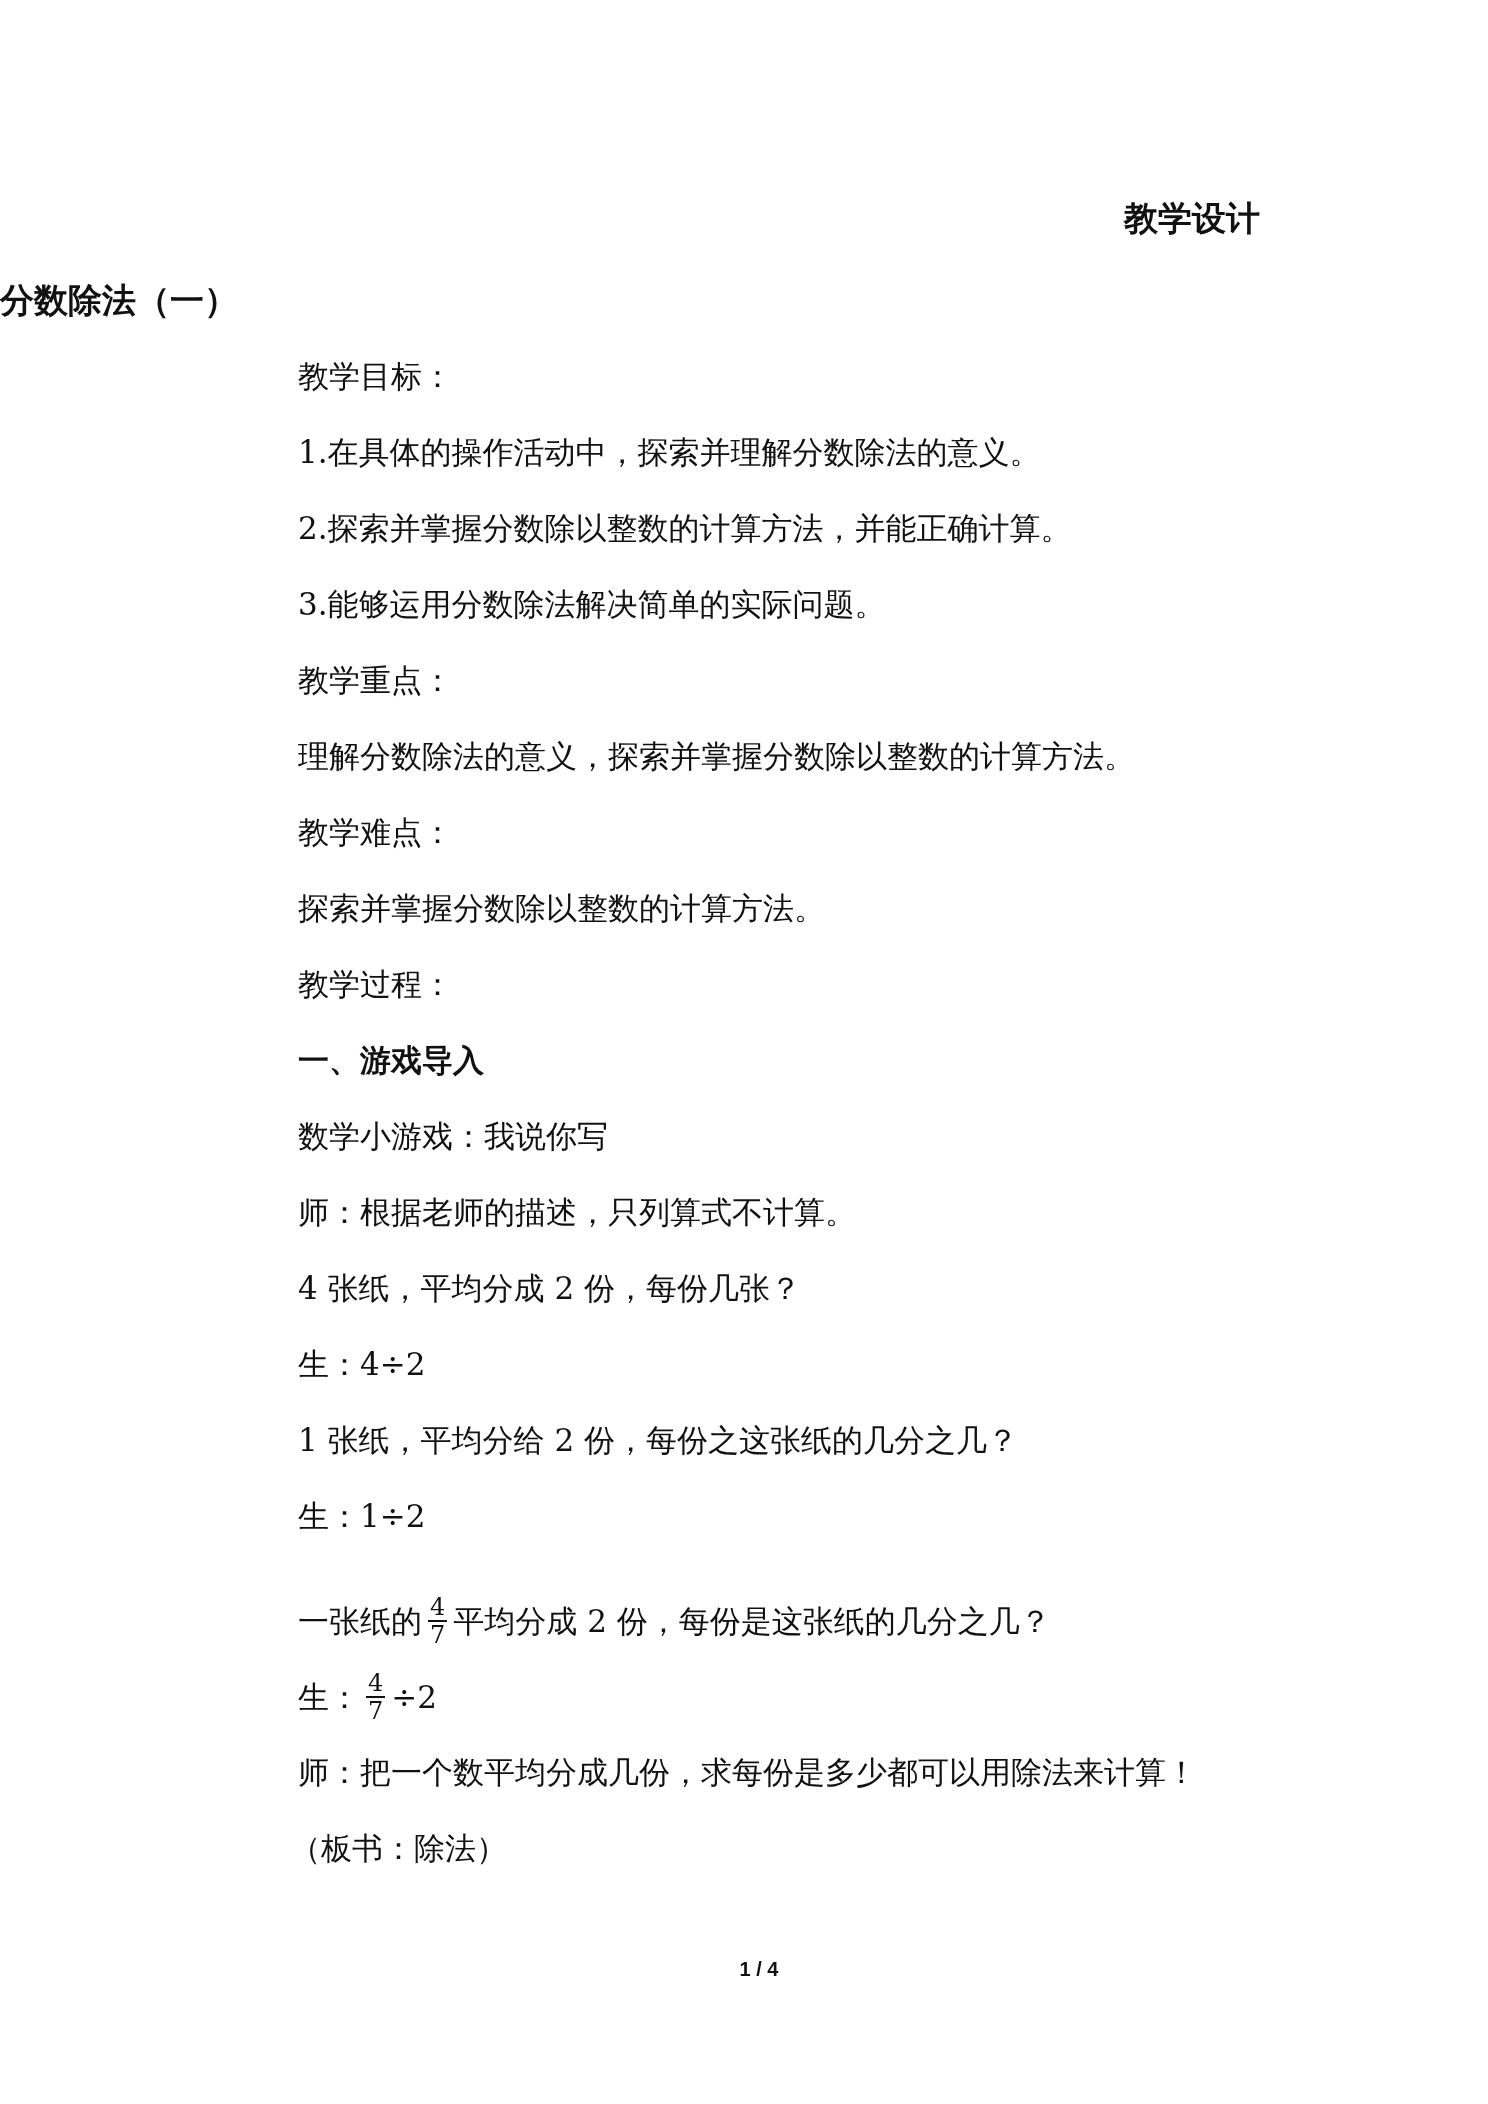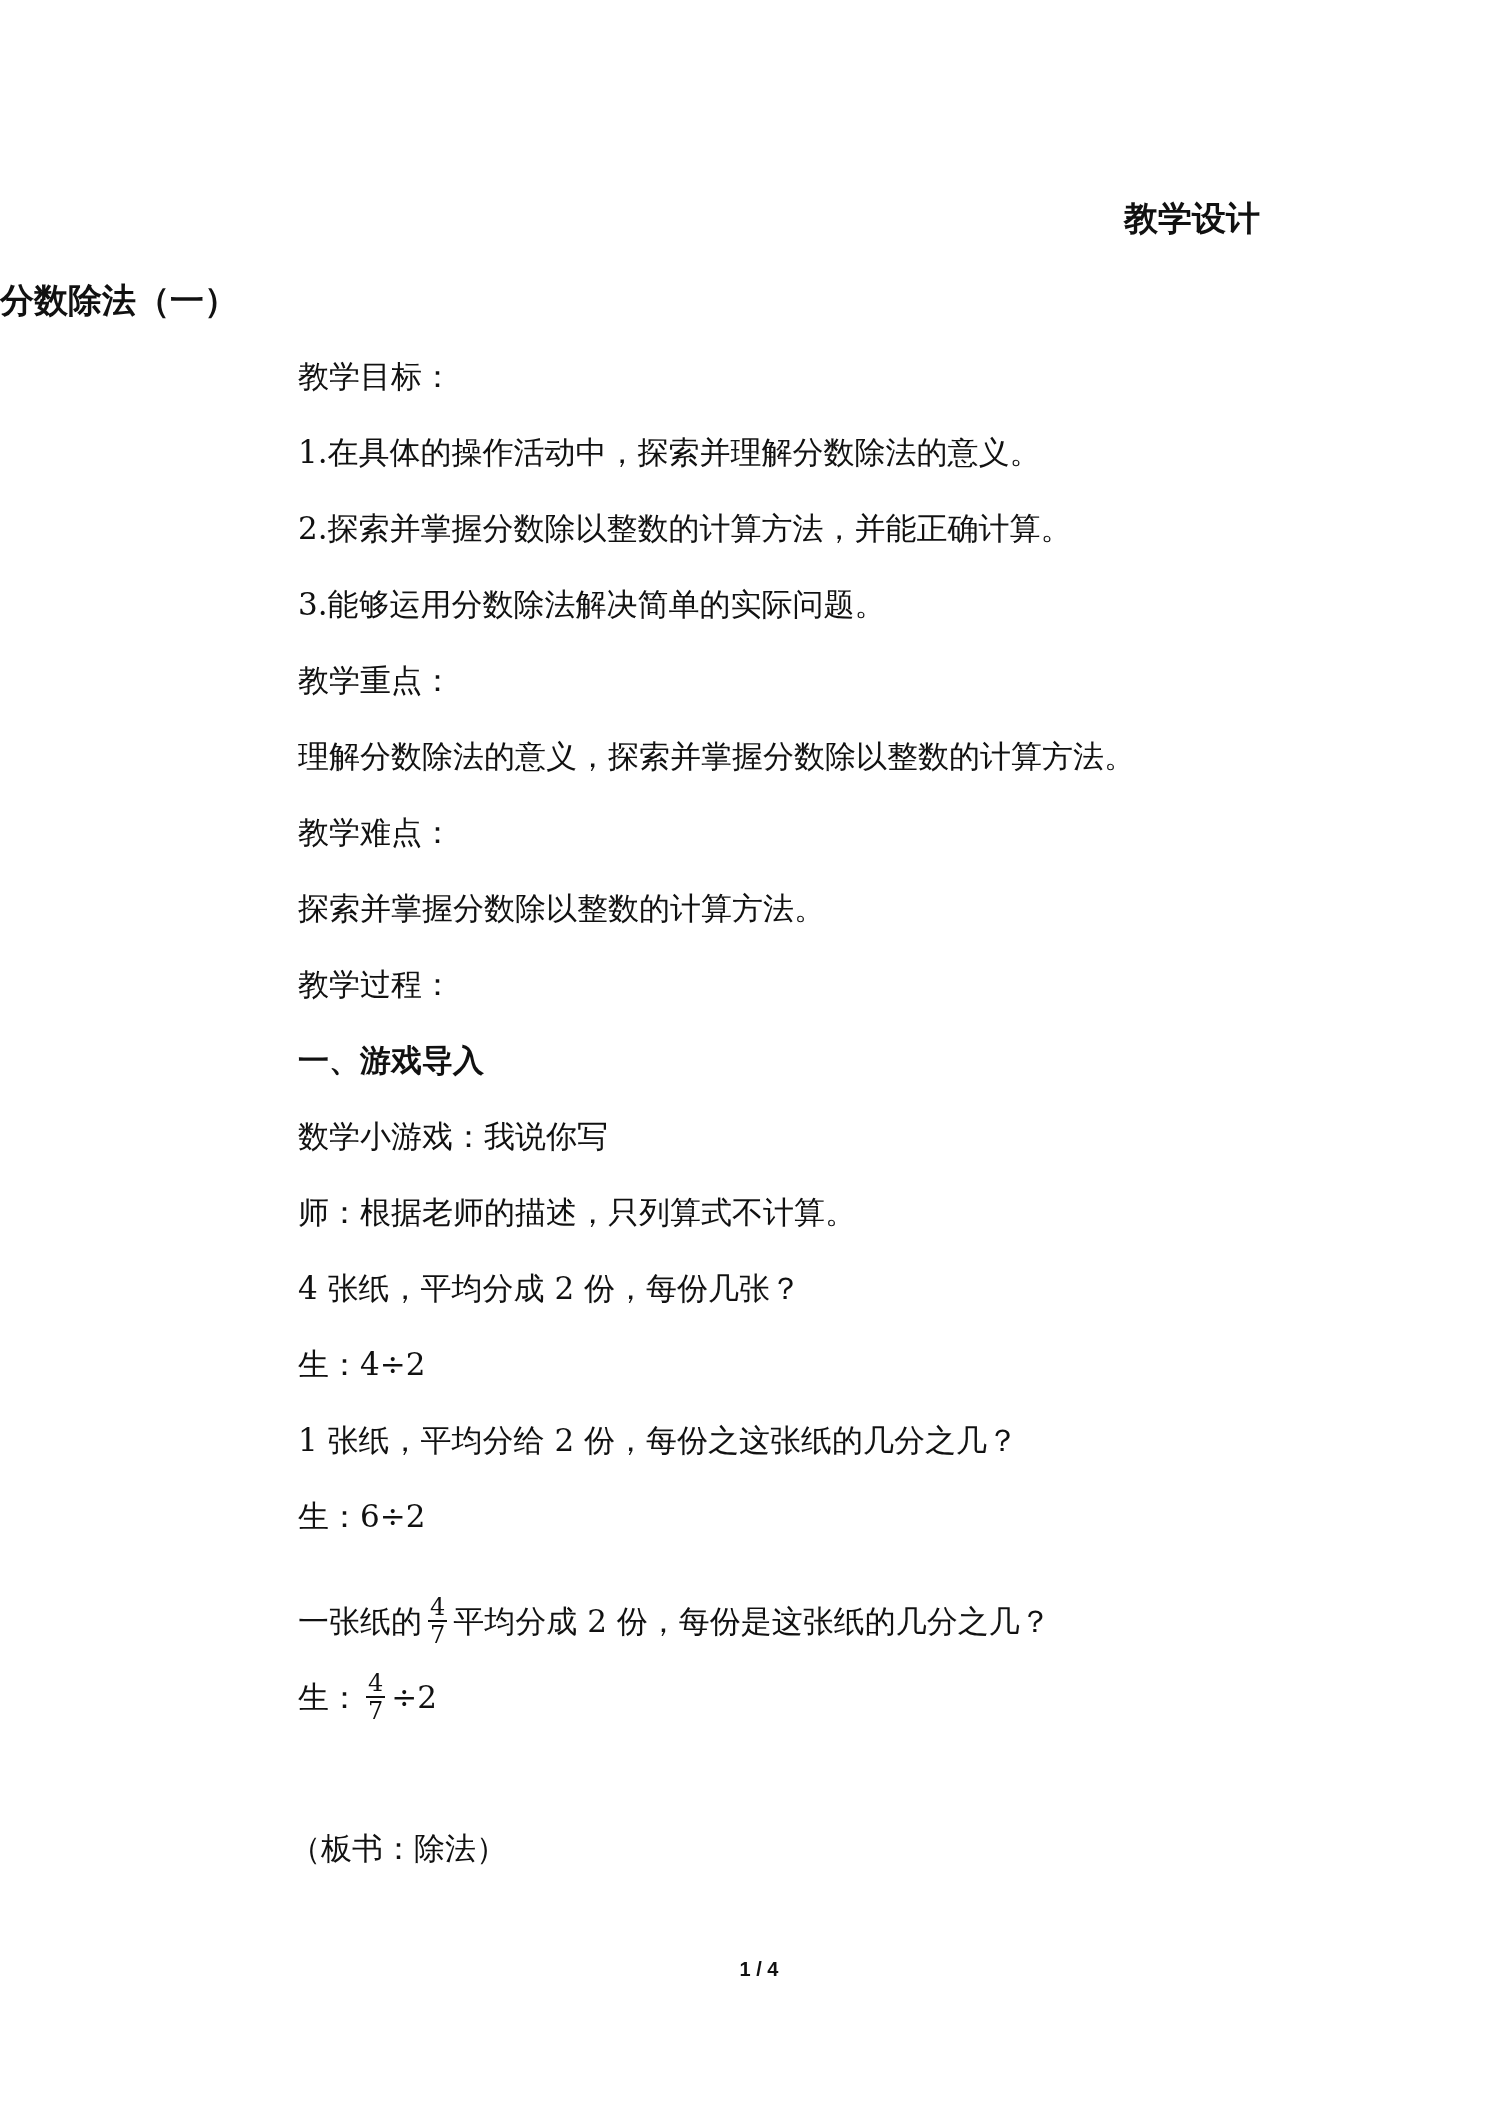--- a/index.html
+++ b/index.html
@@ -37,32 +37,33 @@
   <div class="line" style="top:888px">探索并掌握分数除以整数的计算方法。</div>
 
   <div class="line" style="top:964px">教学过程：</div>
   <div class="line bold" style="top:1040px">一、游戏导入</div>
 
   <div class="line" style="top:1116px">数学小游戏：我说你写</div>
   <div class="line" style="top:1192px">师：根据老师的描述，只列算式不计算。</div>
   <div class="line" style="top:1268px">4 张纸，平均分成 2 份，每份几张？</div>
   <div class="line" style="top:1344px">生：4÷2</div>
   <div class="line" style="top:1420px">1 张纸，平均分给 2 份，每份之这张纸的几分之几？</div>
-  <div class="line" style="top:1496px">生：6÷2</div>
+  <div class="line" style="top:1496px">生：1÷2</div>
 
   <div class="line" style="top:1596px">
     <span>一张纸的</span><span class="frac">
         <span class="num">4</span>
         <span class="den">7</span>
       </span><span>平均分成 2 份，每份是这张纸的几分之几？</span>
   </div>
 
   <div class="line" style="top:1672px">
     <span>生：</span><span class="frac">
         <span class="num">4</span>
         <span class="den">7</span>
       </span><span>÷2</span>
   </div>
 
+  <div class="line" style="top:1752px">师：把一个数平均分成几份，求每份是多少都可以用除法来计算！</div>
   <div class="line" style="top:1828px; left:290px">（板书：除法）</div>
 
   <div class="footer">1 / 4</div>
 </div>
 
 </body></html>

